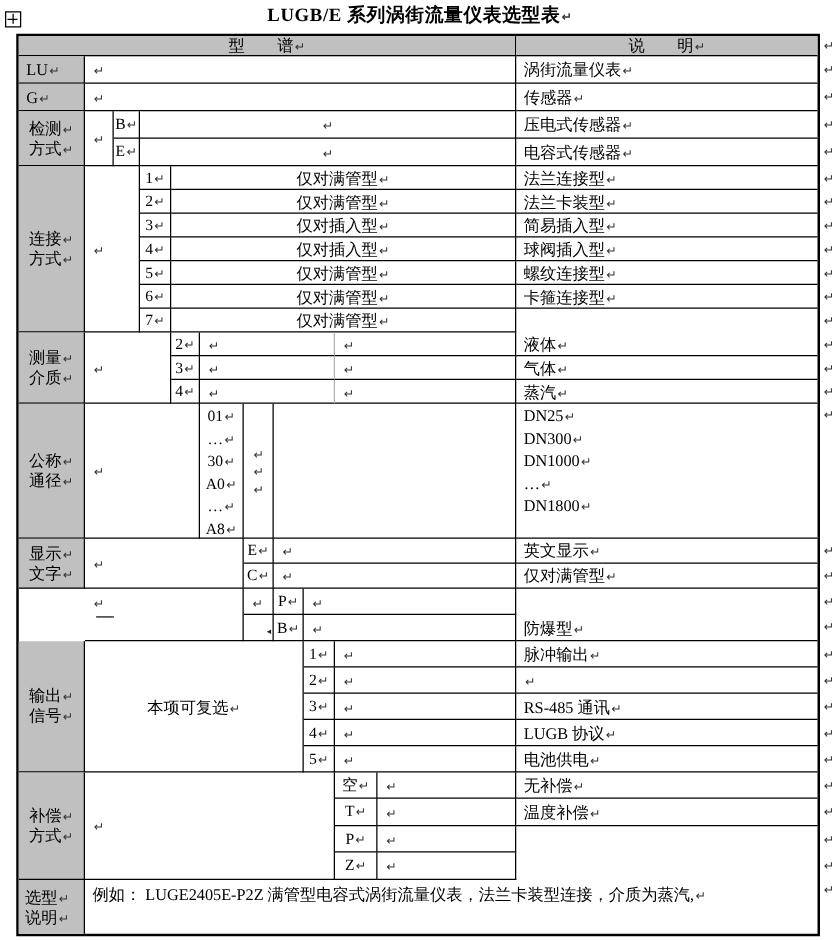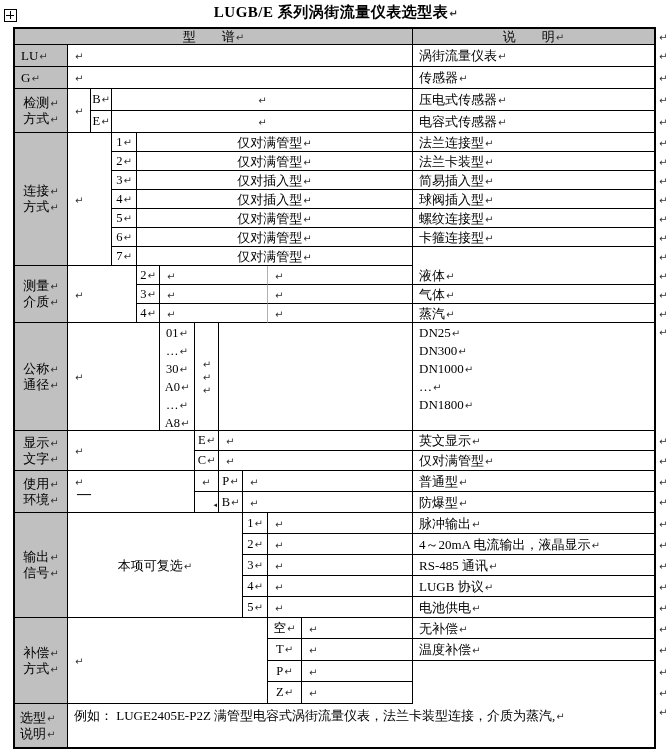--- a/index.html
+++ b/index.html
@@ -339,45 +339,37 @@
       <span class="pm"></span>
     </div>
   <div class="c left" style="grid-area:18/8/19/12">
       <span class="pm"></span>
     </div>
   <div class="c left er" style="grid-area:18/12/19/13">
       <span>仅对满管型</span>
       <span class="pm"></span>
     </div>
 
-  <div class="c gray lab" style="grid-area:19/1/21/2">
-    <div><span>使用</span><span class="pm"></span></div>
-    <div><span>环境</span><span class="pm"></span></div>
-  </div>
   <div class="c envbig" style="grid-area:19/2/21/7">
     <span class="pm"></span>
     <span class="dash">—</span>
   </div>
   <div class="c left" style="grid-area:19/7/20/8">
       <span class="pm"></span>
     </div>
   <div class="c stepB" style="grid-area:20/7/21/8">
       <span class="cellmark"></span>
     </div>
   <div class="c codecell" style="grid-area:19/8/20/9">
       <span>P</span>
       <span class="pm"></span>
     </div>
   <div class="c left" style="grid-area:19/9/20/12">
       <span class="pm"></span>
     </div>
-  <div class="c left er" style="grid-area:19/12/20/13">
-      <span>普通型</span>
-      <span class="pm"></span>
-    </div>
   <div class="c codecell" style="grid-area:20/8/21/9">
       <span>B</span>
       <span class="pm"></span>
     </div>
   <div class="c left" style="grid-area:20/9/21/12">
       <span class="pm"></span>
     </div>
   <div class="c gray lab" style="grid-area:21/1/26/2">
     <div><span>输出</span><span class="pm"></span></div>
     <div><span>信号</span><span class="pm"></span></div>
@@ -405,21 +397,20 @@
     </div>
 
   <div class="c codecell" style="grid-area:22/9/23/10">
       <span>2</span>
       <span class="pm"></span>
     </div>
   <div class="c left" style="grid-area:22/10/23/12">
       <span class="pm"></span>
     </div>
   <div class="c left er" style="grid-area:22/12/23/13">
-      <span>4～20mA 电流输出，液晶显示</span>
       <span class="pm"></span>
     </div>
 
   <div class="c codecell" style="grid-area:23/9/24/10">
       <span>3</span>
       <span class="pm"></span>
     </div>
   <div class="c left" style="grid-area:23/10/24/12">
       <span class="pm"></span>
     </div>

